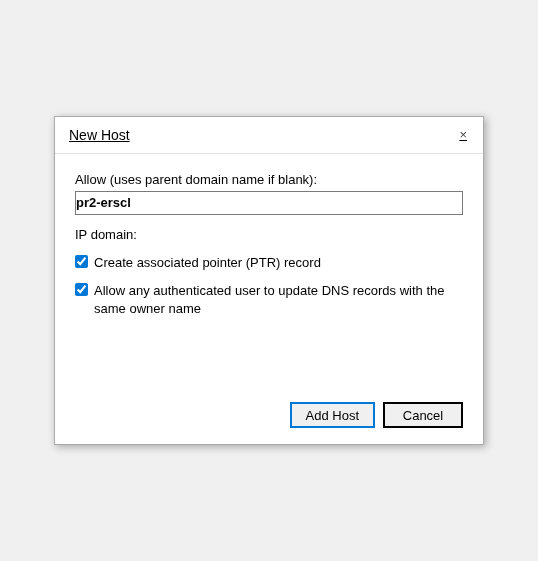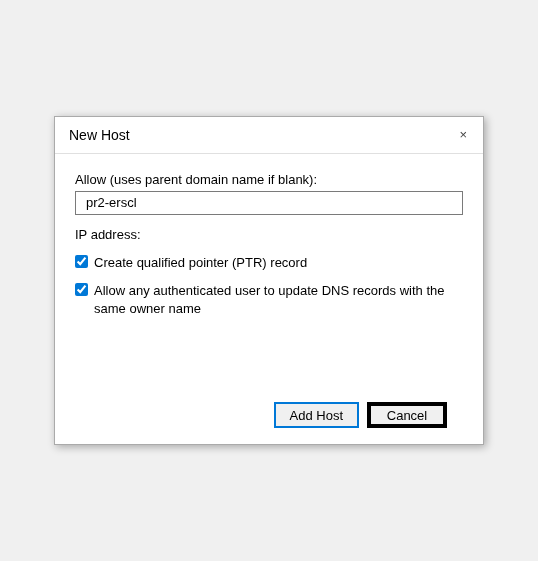--- a/index.html
+++ b/index.html
@@ -27,20 +27,21 @@
       padding: 0;
     }
 
     .title-bar {
       background: #ffffff;
       border-bottom: 1px solid #e0e0e0;
       display: flex;
       align-items: center;
       justify-content: space-between;
       padding: 10px 14px 10px 14px;
+      text-decoration: underline;
     }
 
     .title-bar-text {
       font-size: 14px;
       font-weight: 400;
       color: #000000;
     }
 
     .close-button {
       background: none;
@@ -65,25 +66,26 @@
 
     .field-label {
       display: block;
       margin-bottom: 4px;
       color: #000000;
     }
 
     .field-input {
       width: 100%;
       border: 1px solid #7a7a7a;
-      padding: 4px 10px;
+      padding: 4px 0;
       font-size: 13px;
       color: #000000;
       outline: none;
       height: 24px;
+      font-weight: bold;
     }
 
     .checkbox-group {
       margin-bottom: 10px;
       display: flex;
       align-items: flex-start;
       gap: 6px;
     }
 
     .checkbox-group input[type="checkbox"] {
@@ -102,30 +104,30 @@
     }
 
     .spacer {
       height: 50px;
     }
 
     .button-row {
       display: flex;
       justify-content: flex-end;
       gap: 8px;
-      padding: 10px 36px 16px 20px;
+      padding: 10px 20px 16px 20px;
     }
 
     .btn {
       min-width: 80px;
       height: 26px;
       padding: 0 14px;
       font-size: 13px;
       cursor: pointer;
-      border: 4px solid #000000;
+      border: 2px solid #000000;
       background: #f0f0f0;
       color: #000000;
     }
 
     .btn-primary {
       border: 2px solid #0078d7;
       background: #f0f0f0;
     }
   </style>
 </head>
@@ -143,26 +145,26 @@
 
     <div class="field-group">
       <label class="field-label">Allow (uses parent domain name if blank):</label>
       <input class="field-input" type="text" value="pr2-erscl" style="">
     </div>
 
     <div class="field-group">
     </div>
 
     <div class="field-group">
-      <label class="field-label">IP address:</label>
+      <label class="field-label">IP domain:</label>
     </div>
 
     <div class="checkbox-group">
       <input type="checkbox" id="ptr-check" checked="" style="">
-      <label class="checkbox-label" for="ptr-check">Create qualified pointer (PTR) record</label>
+      <label class="checkbox-label" for="ptr-check">Create associated pointer (PTR) record</label>
     </div>
 
     <div class="checkbox-group">
       <input type="checkbox" id="dns-check" checked="" style="">
       <label class="checkbox-label" for="dns-check">Allow any authenticated user to update DNS records with the same owner name</label>
     </div>
 
     <div class="spacer"></div>
 
   </div>

